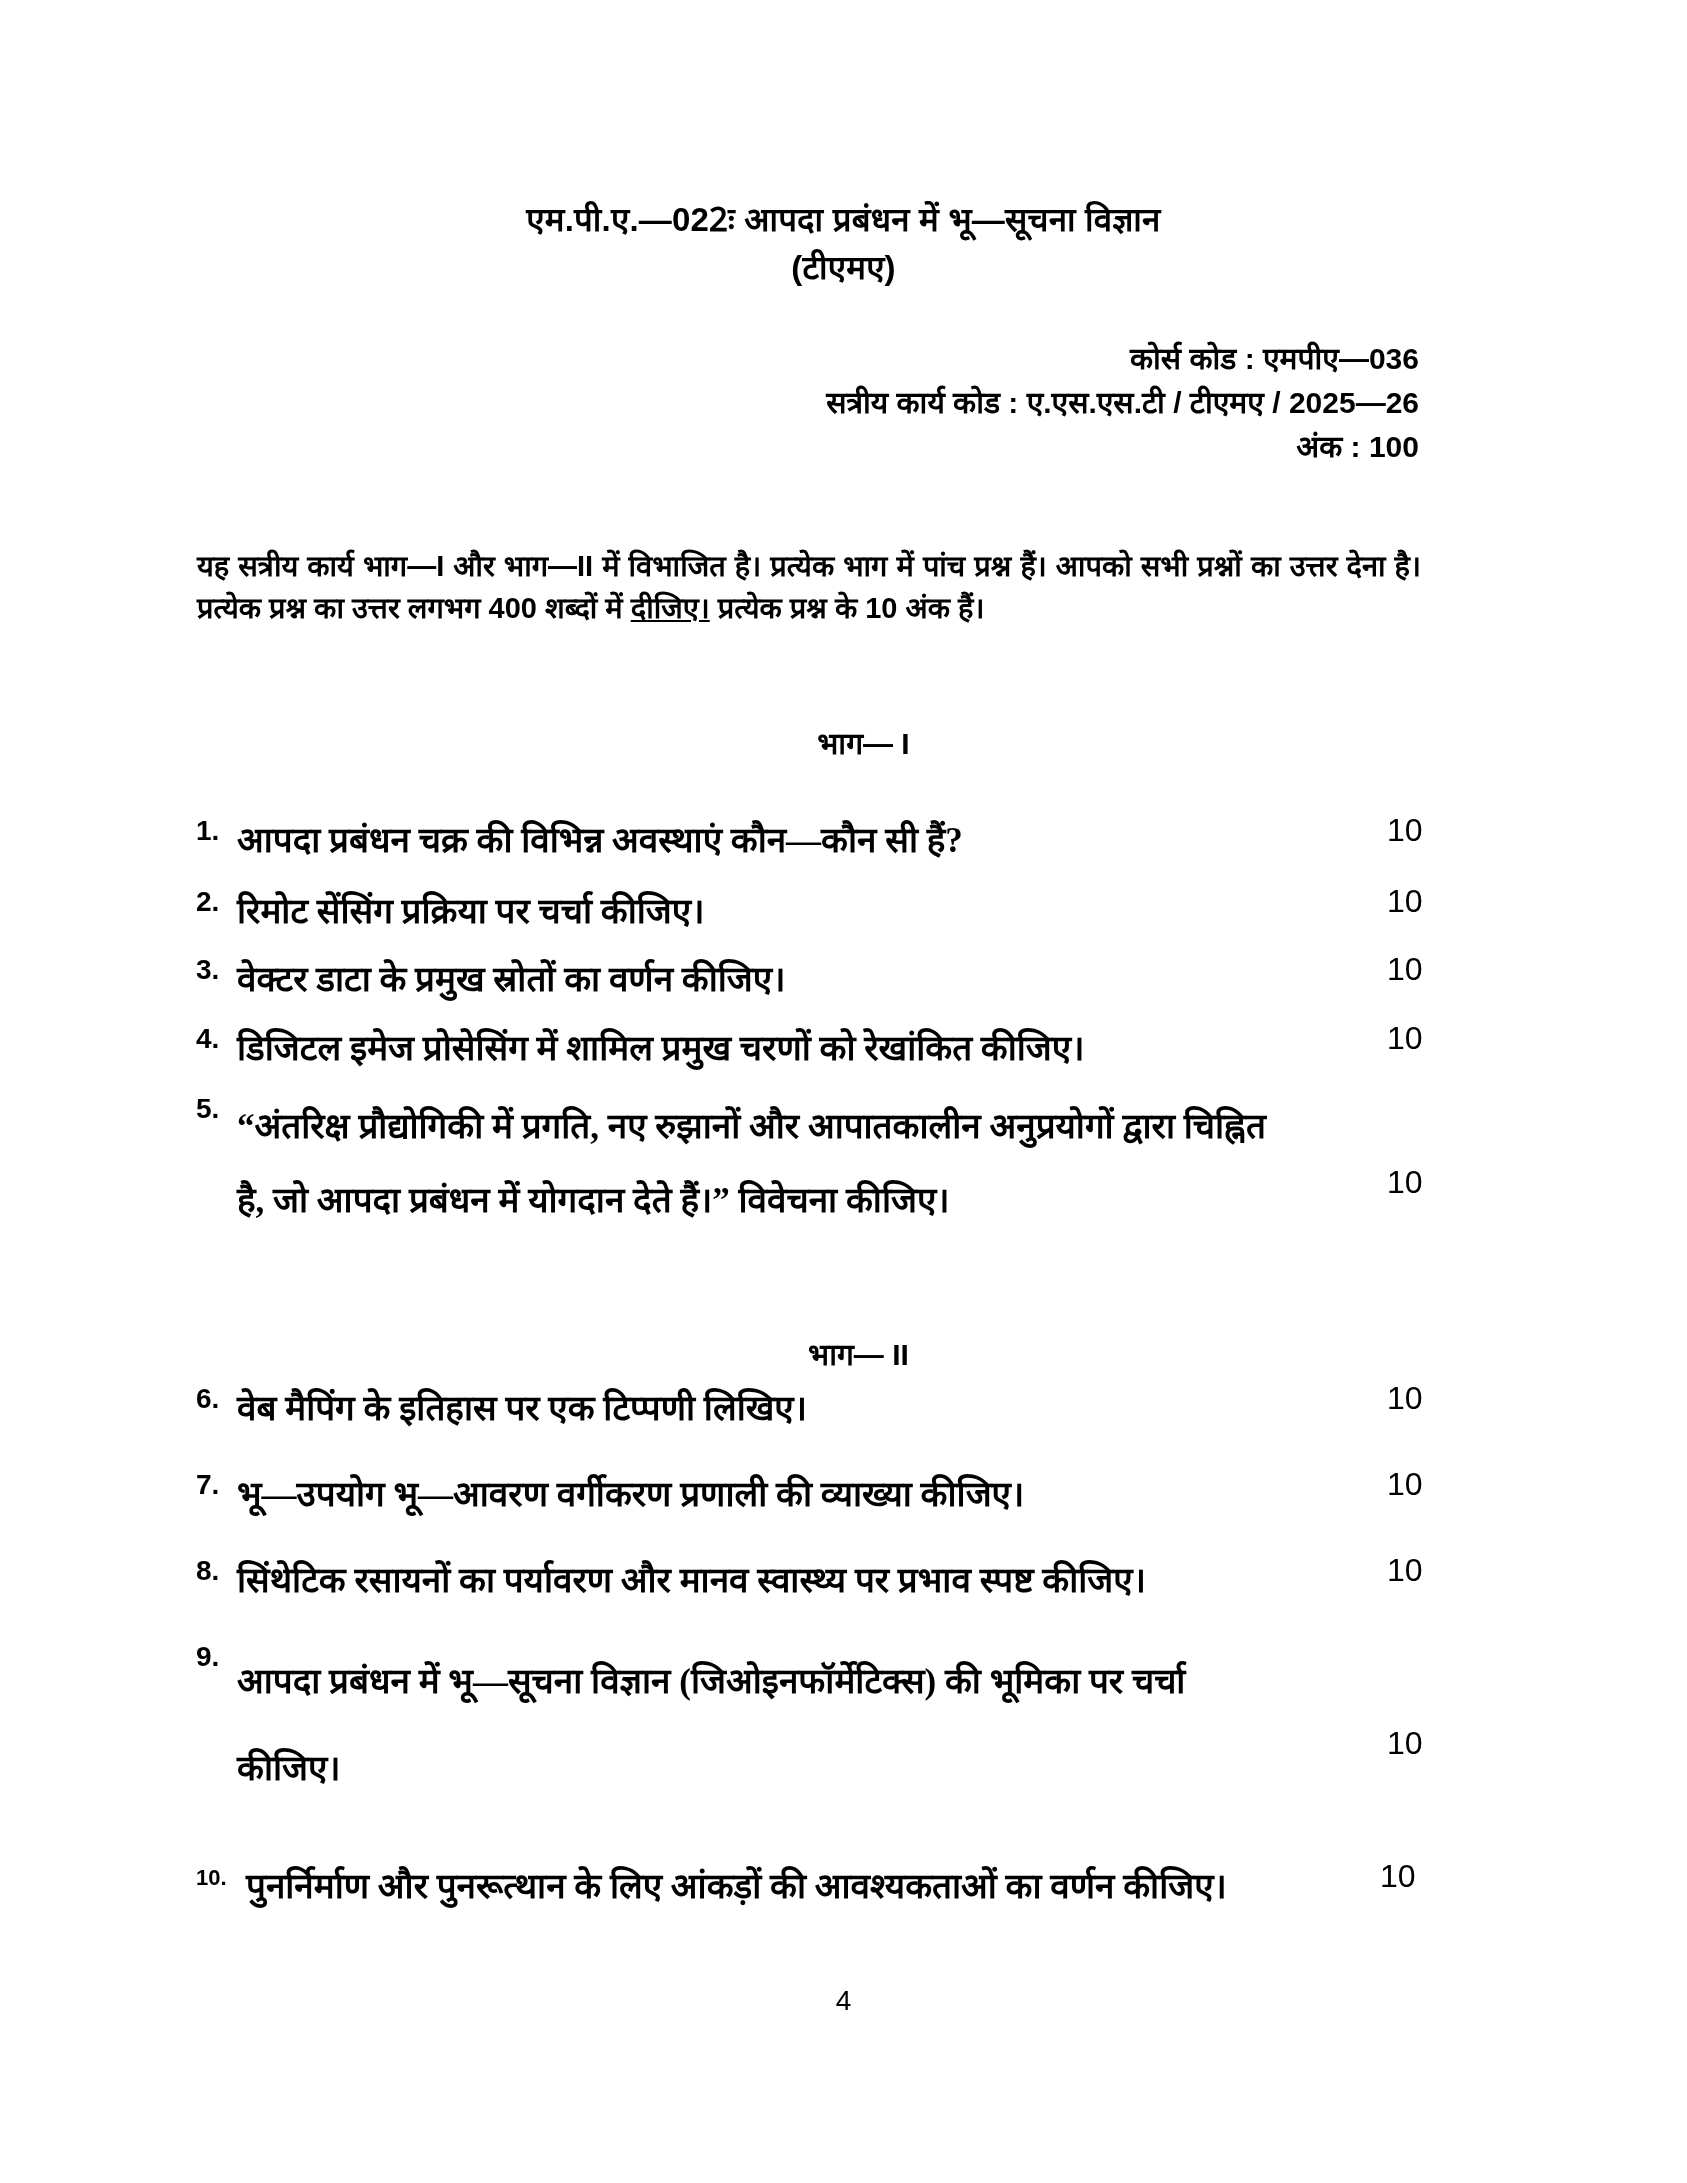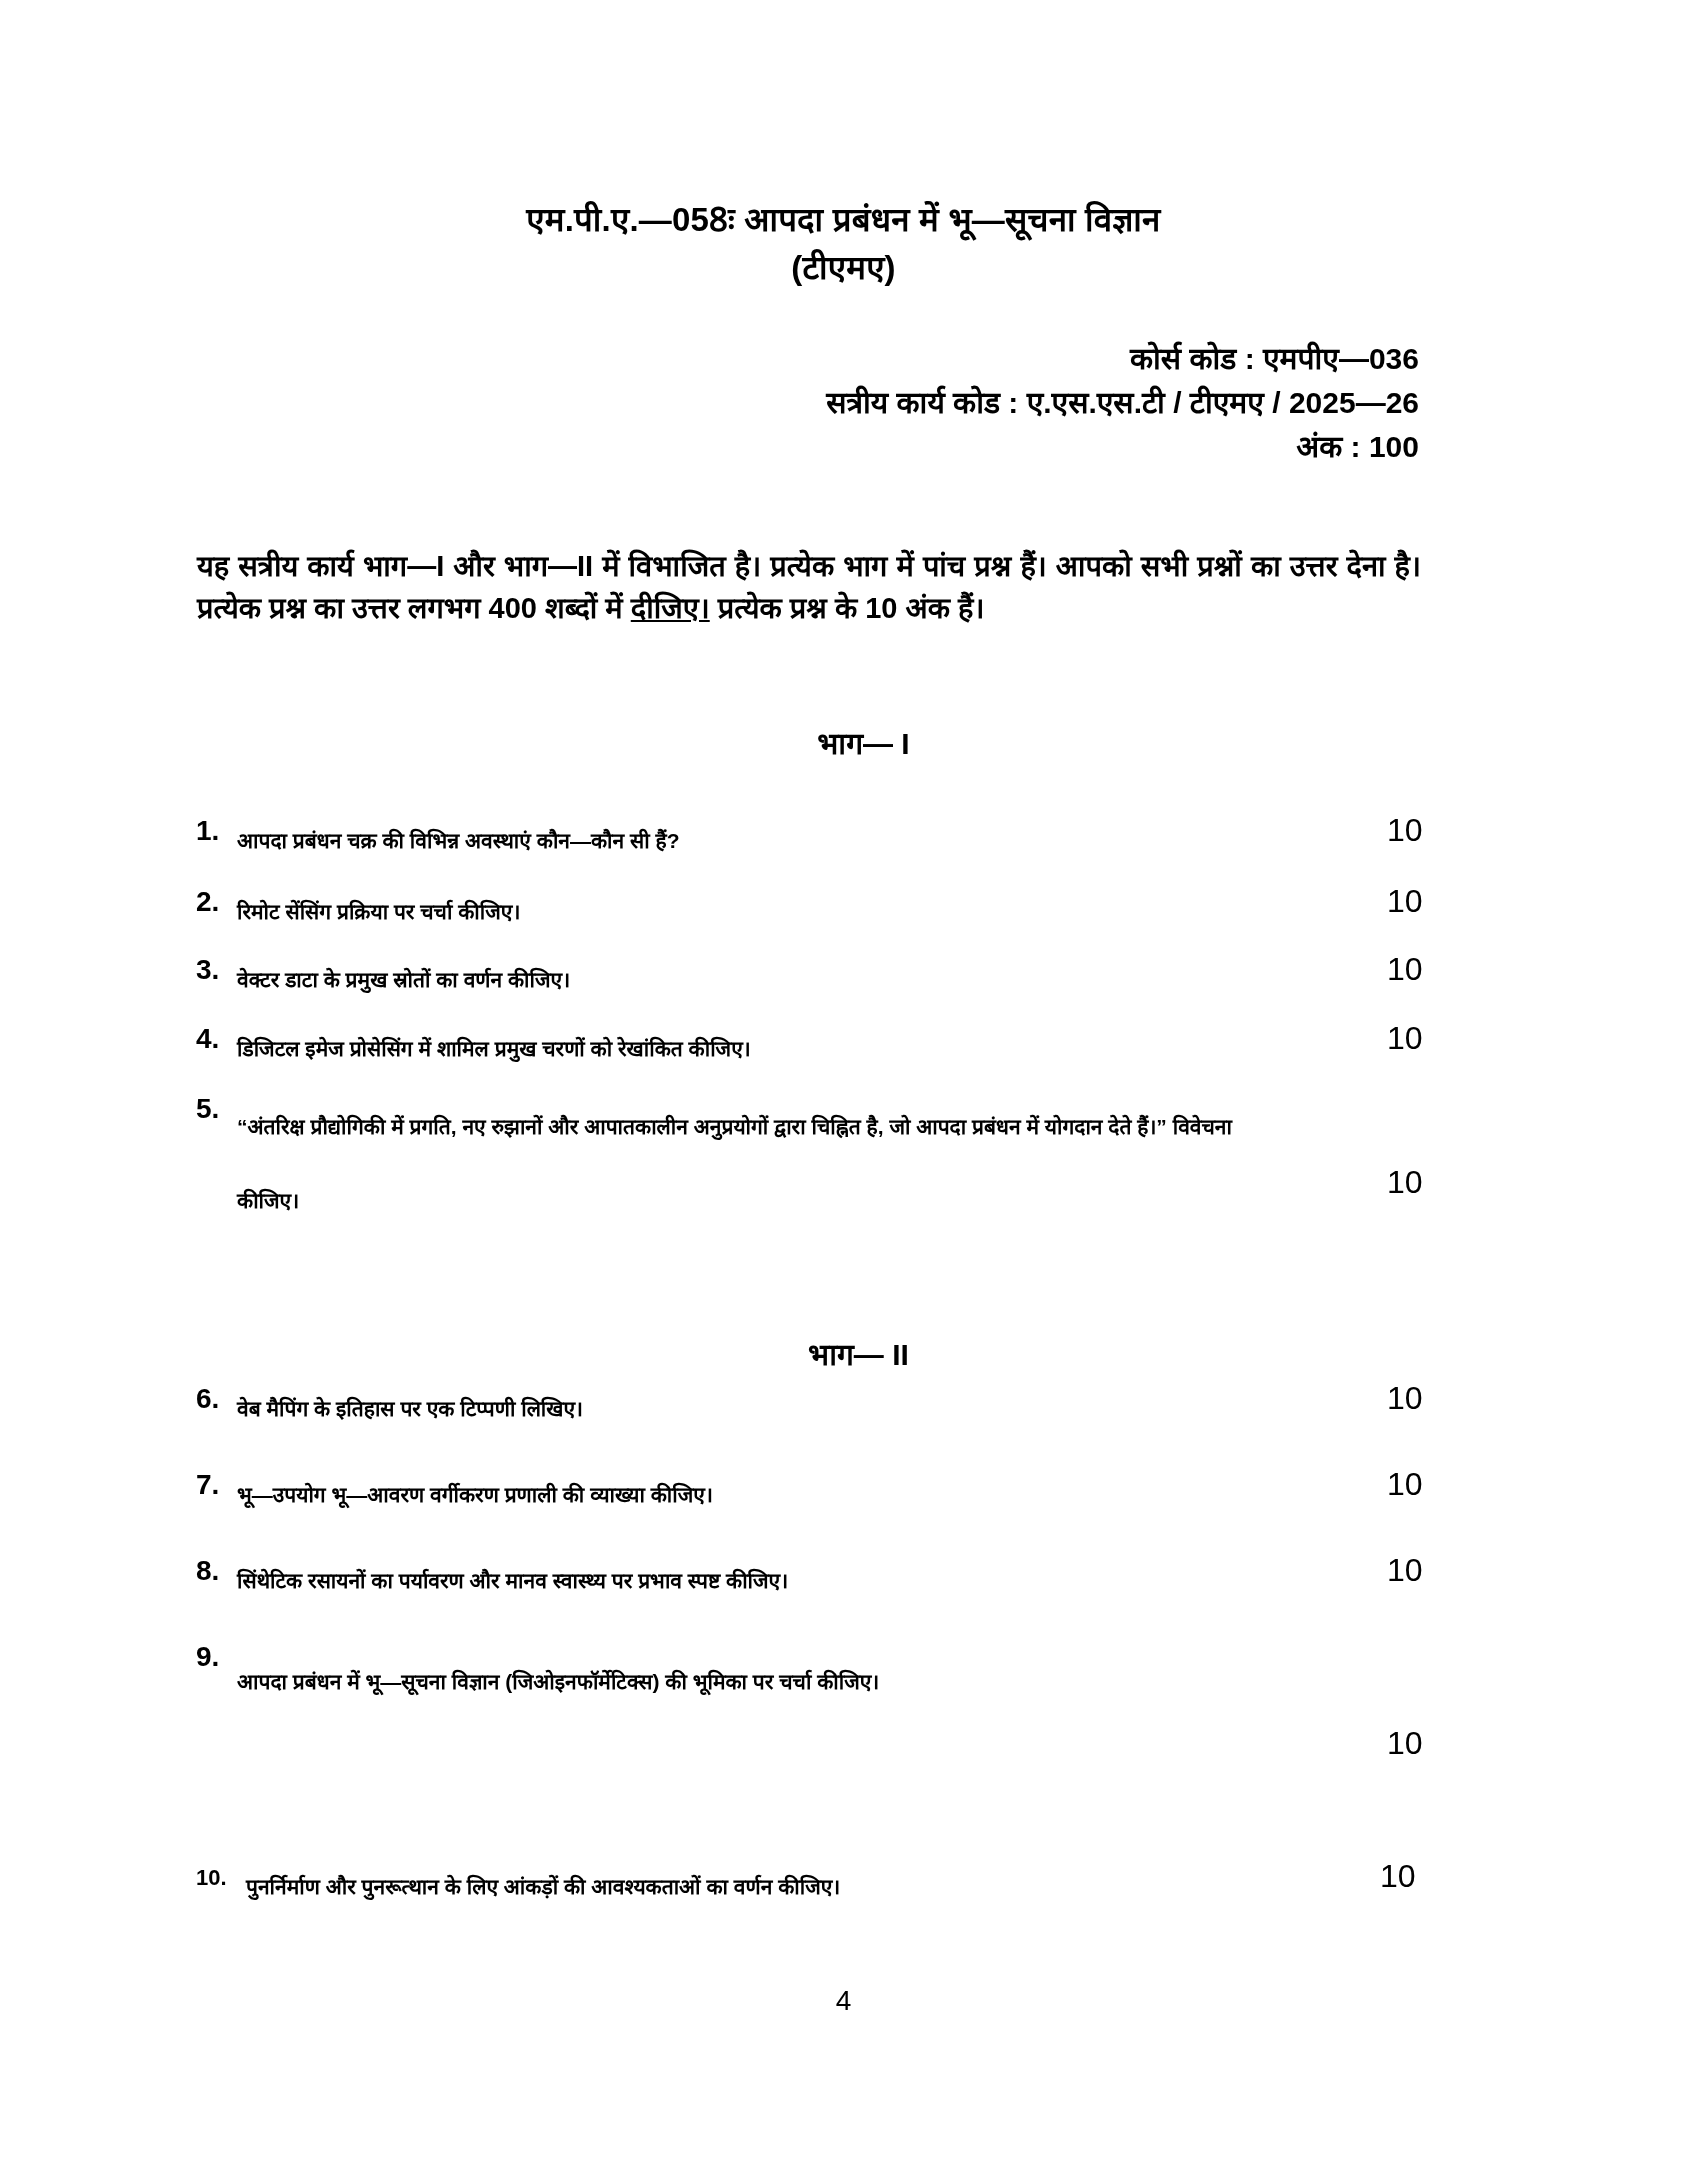--- a/index.html
+++ b/index.html
@@ -90,23 +90,24 @@
     font-weight: 700;
     text-align: left;
     line-height: 37px;
   }
   .qnum.small { font-size: 22px; line-height: 40px; }
   .qtext {
     position: absolute;
     left: 41px;
     top: 0;
     width: 1085px;
-    font-size: 21px;
+    font-size: 35px;
     font-weight: 700;
     line-height: 57px;
+    font-family: Liberation Serif, serif;
   }
   .qmark {
     position: absolute;
     top: 0;
     font-size: 32px;
     font-weight: 400;
     line-height: 37px;
   }
 
   
@@ -119,21 +120,21 @@
     font-size: 28px;
     font-weight: 400;
   }
 </style>
 </head>
 <body>
 
 <div class="page">
 
   <div class="title-block">
-    <div class="title-line">एम.पी.ए.—058ः आपदा प्रबंधन में भू—सूचना विज्ञान</div>
+    <div class="title-line">एम.पी.ए.—022ः आपदा प्रबंधन में भू—सूचना विज्ञान</div>
     <div class="title-line">(टीएमए)</div>
   </div>
 
   <div class="code-block">
     <div class="code-line">कोर्स कोड : एमपीए—036</div>
     <div class="code-line">सत्रीय कार्य कोड : ए.एस.एस.टी / टीएमए / 2025—26</div>
     <div class="code-line">अंक : 100</div>
   </div>
 
   <div class="instructions"><span>यह सत्रीय कार्य भाग—I और भाग—II में विभाजित है। प्रत्येक भाग में पांच प्रश्न हैं। आपको सभी प्रश्नों का उत्तर देना है। प्रत्येक प्रश्न का उत्तर लगभग 400 शब्दों में </span><span class="u">दीजिए।</span><span> प्रत्येक प्रश्न के 10 अंक हैं।</span></div>

